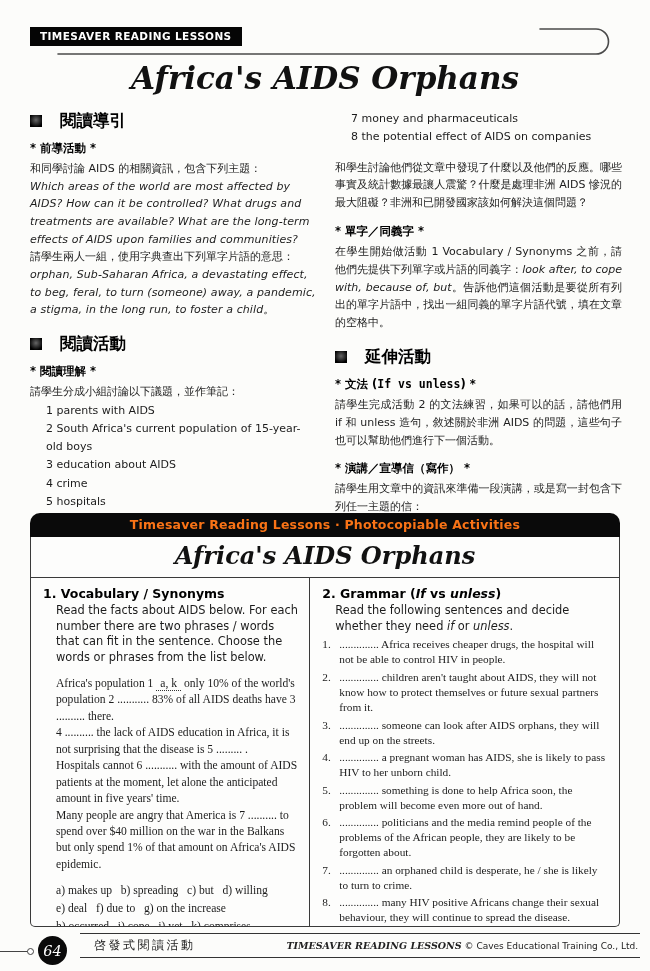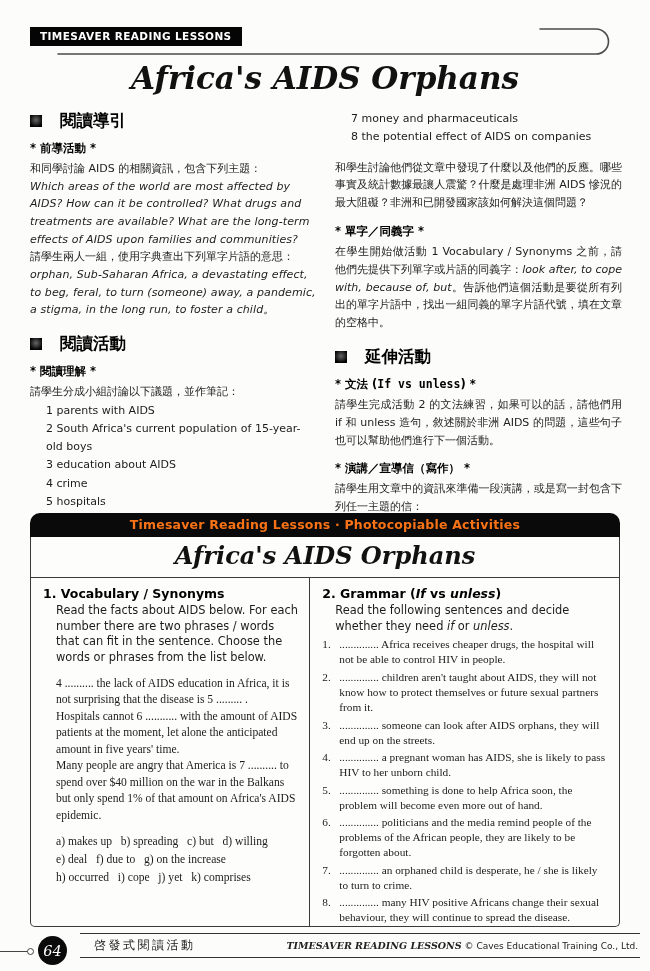--- a/index.html
+++ b/index.html
@@ -143,20 +143,21 @@
   <div class="activities">
     <div class="banner">Timesaver Reading Lessons · Photocopiable Activities</div>
     <div class="act-box">
       <div class="act-title">Africa's AIDS Orphans</div>
       <div class="act-cols">
 
         <div class="act-col-left">
           <div class="act-head">1. Vocabulary / Synonyms</div>
           <div class="act-instr">Read the facts about AIDS below. For each number there are two phrases / words that can fit in the sentence. Choose the words or phrases from the list below.</div>
           <div class="passage serif">
+            <p><span>Africa's population 1 </span><span class="ans">a, k</span><span> only 10% of the world's population 2 ........... 83% of all AIDS deaths have 3 .......... there.</span></p>
             <p>4 .......... the lack of AIDS education in Africa, it is not surprising that the disease is 5 ......... .</p>
             <p>Hospitals cannot 6 ........... with the amount of AIDS patients at the moment, let alone the anticipated amount in five years' time.</p>
             <p>Many people are angry that America is 7 .......... to spend over $40 million on the war in the Balkans but only spend 1% of that amount on Africa's AIDS epidemic.</p>
           </div>
           <div class="options serif">
             <div>a) makes up   b) spreading   c) but   d) willing</div>
             <div>e) deal   f) due to   g) on the increase</div>
             <div>h) occurred   i) cope   j) yet   k) comprises</div>
 
           </div>

